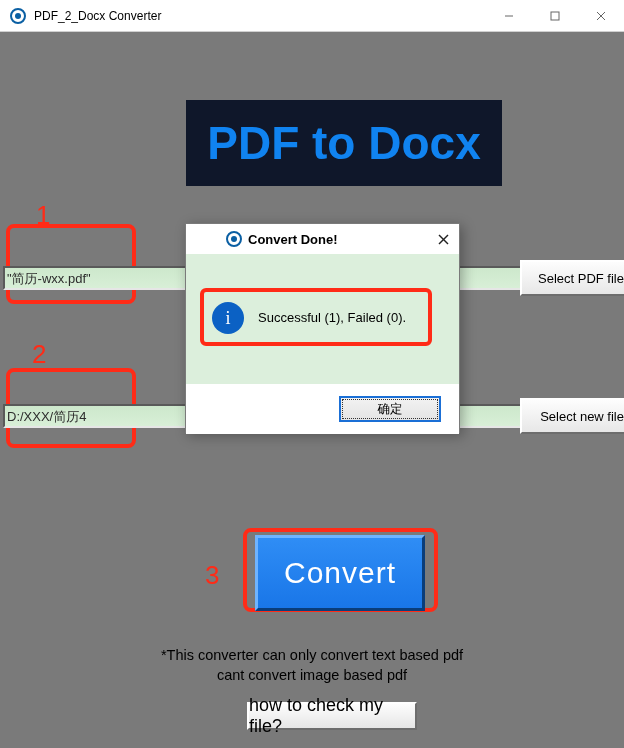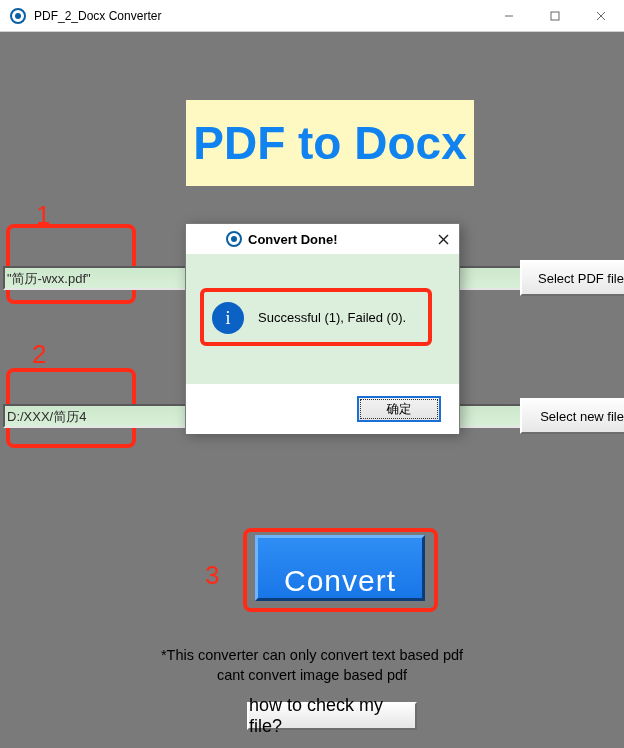--- a/index.html
+++ b/index.html
@@ -54,23 +54,23 @@
   .main {
     position: relative;
     background: #7a7a7a;
     width: 624px;
     height: 716px;
   }
   .logo-box {
     position: absolute;
     left: 186px;
     top: 68px;
-    width: 288px;
+    width: 316px;
     height: 86px;
-    background: #fef9c3;
+    background: #0f172a;
     display: flex;
     align-items: center;
     justify-content: center;
   }
   .logo-text {
     font-family: Impact, "Arial Black", sans-serif;
     font-size: 46px;
     font-weight: 900;
     color: #1083f0;
     letter-spacing: 0px;
@@ -141,28 +141,28 @@
     border-radius: 8px;
   }
   .annbox1 { left: 6px; top: 192px; width: 130px; height: 80px; }
   .annbox2 { left: 6px; top: 336px; width: 130px; height: 80px; }
   .annbox3 { left: 243px; top: 496px; width: 195px; height: 84px; }
   .convert-btn {
     position: absolute;
     left: 255px;
     top: 503px;
     width: 170px;
-    height: 66px;
+    height: 76px;
     background: linear-gradient(#2f8df5,#1976e8);
     border-top: 3px solid #6fb4ff;
     border-left: 3px solid #6fb4ff;
     border-bottom: 3px solid #0a3d7a;
     border-right: 3px solid #0a3d7a;
     display: flex;
-    align-items: flex-end;
+    align-items: center;
     justify-content: center;
   }
   .convert-btn span {
     color: #fff;
     font-family: Impact,"Arial Black",sans-serif;
     font-size: 30px;
     letter-spacing: 1px;
   }
   .note {
     position: absolute;
@@ -254,21 +254,21 @@
   }
   .dlg-footer {
     height: 50px;
     display:flex;
     align-items:center;
     justify-content:flex-end;
     padding-right: 18px;
     background:#fff;
   }
   .dlg-ok {
-    width: 84px; height: 26px;
+    width: 102px; height: 26px;
     background: linear-gradient(#f2f2f2,#e4e4e4);
     border: 2px solid #1a6fd6;
     outline: 1px dotted #333;
     outline-offset: -4px;
     font-size: 12.5px;
     font-family:"Microsoft YaHei",SimSun,sans-serif;
     display:flex;align-items:center;justify-content:center;
   }
 </style>
 </head>

